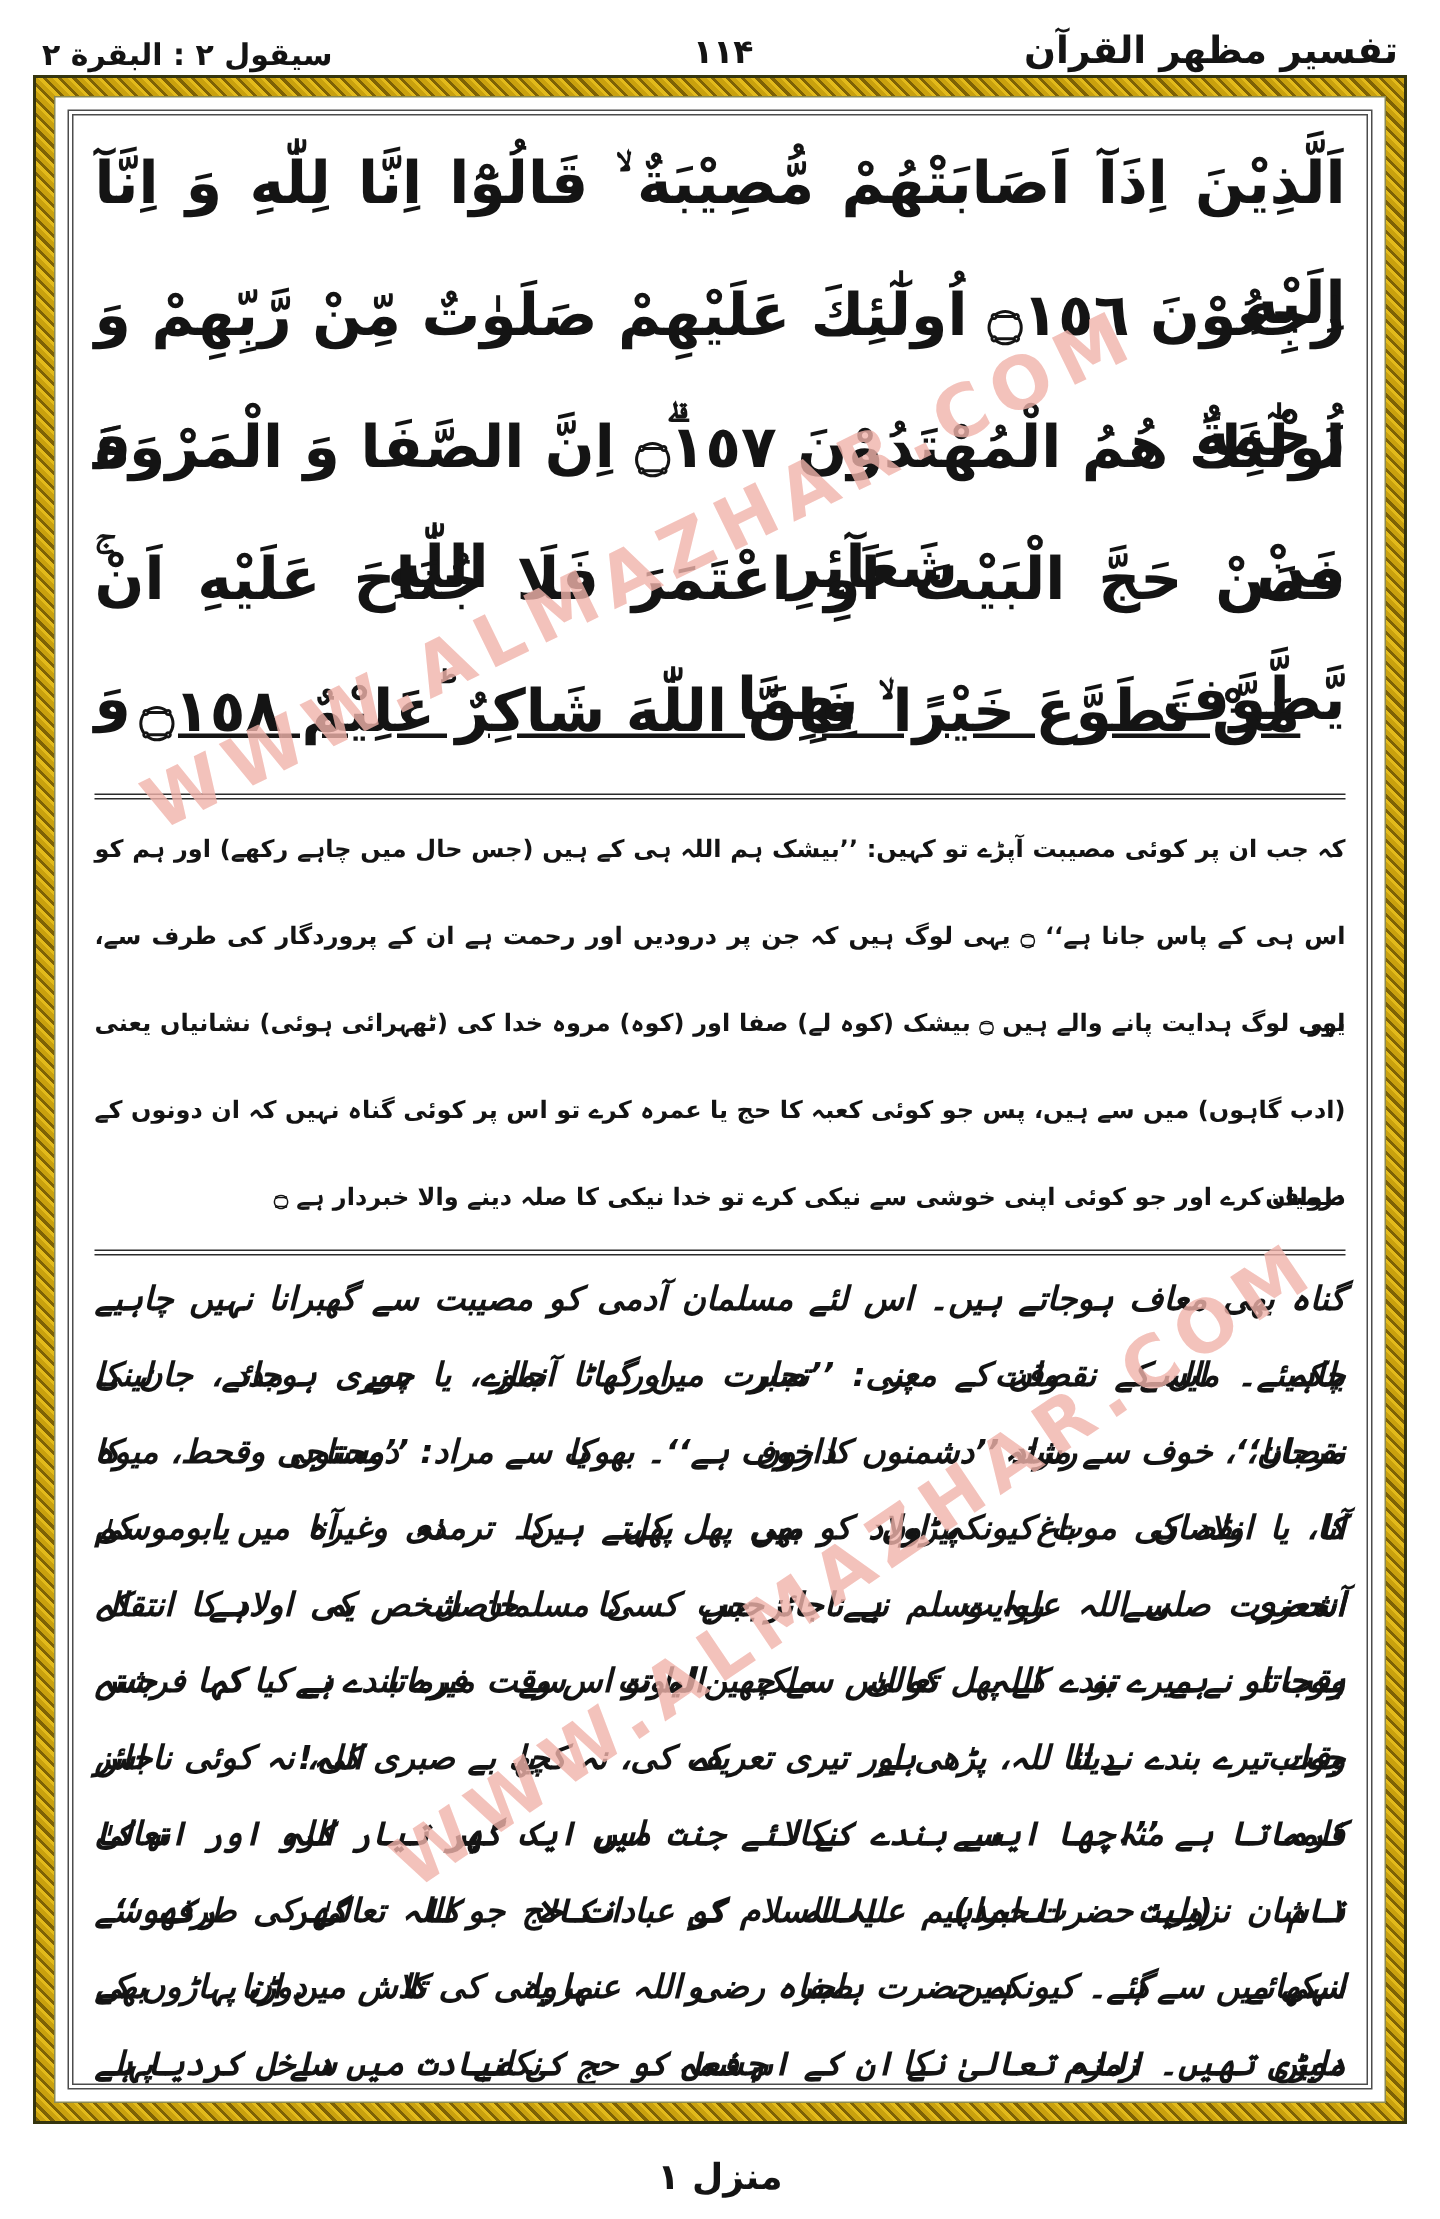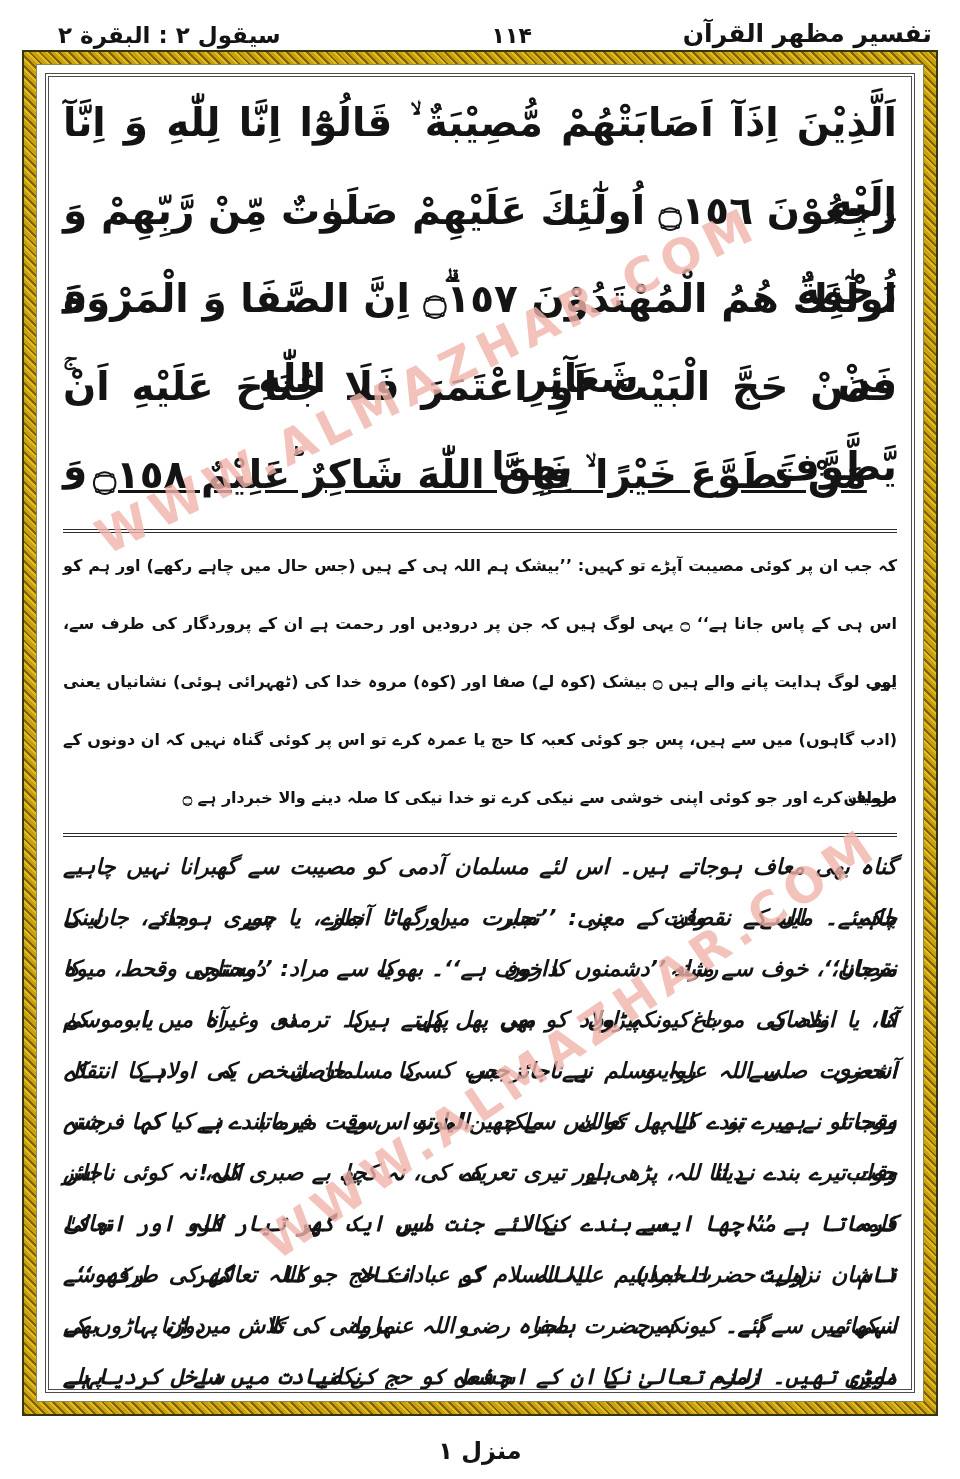--- a/index.html
+++ b/index.html
@@ -15,21 +15,21 @@
 
   
   .header {
     position:absolute; top:4px; left:28px; right:28px; height:44px;
     display:flex; justify-content:space-between; align-items:flex-end;
     direction:rtl;
     font-weight:bold; font-size:23px;
   }
   .header .title   { font-size:25px; }
   .header .pageno  { font-size:22px; transform:translateX(30px); }
-  .header .surah   { font-size:23px;margin-left:30px; }
+  .header .surah   { font-size:20px; }
 
   
   .frame-gold {
     position:absolute; left:22px; top:50px; width:916px; height:1366px;
     background:repeating-linear-gradient(45deg,#7e6205 0 2px,#c9a10e 2px 5px,#e2ba1b 5px 7px);
     border:2px solid #35350f;
     padding:12px;
   }
   .frame-white {
     width:100%; height:100%;

